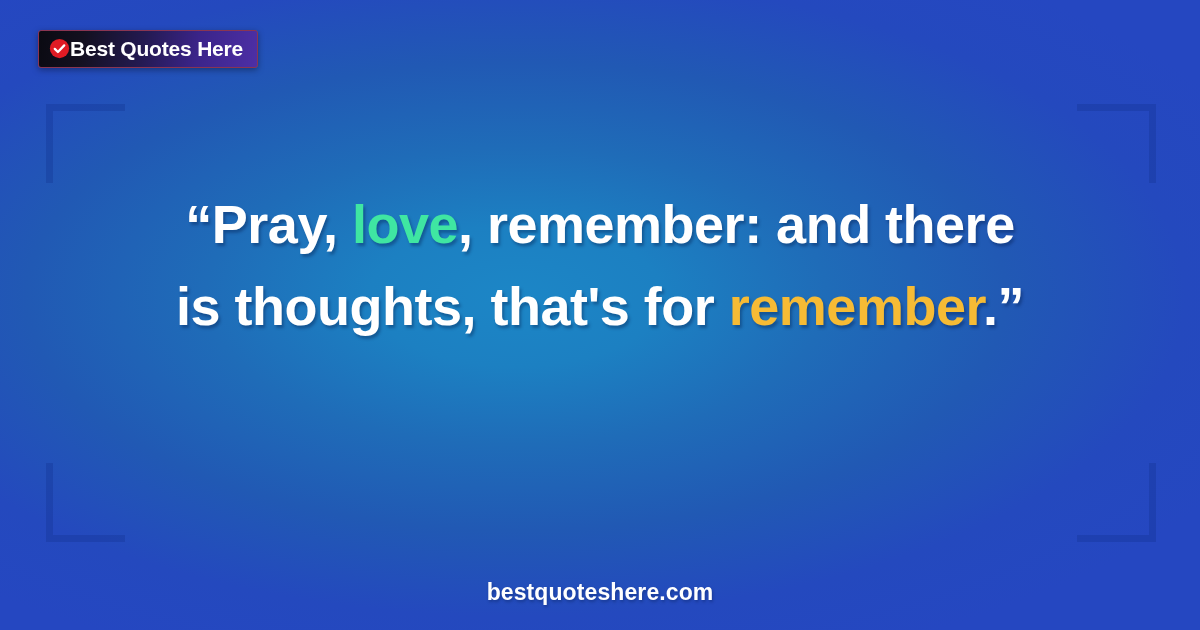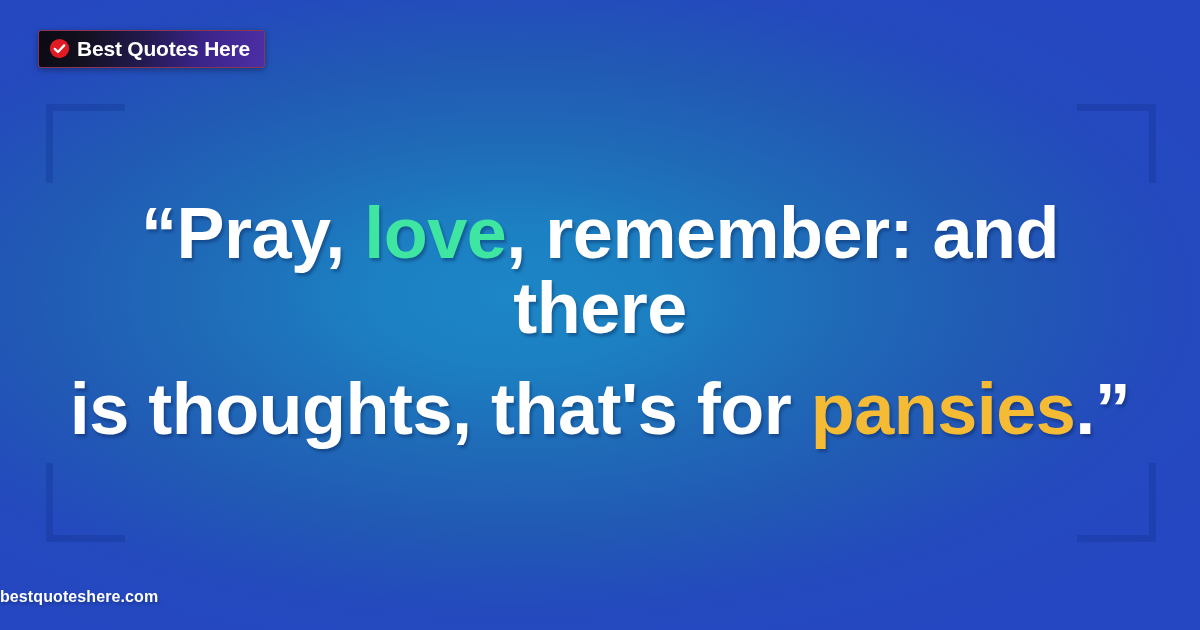--- a/index.html
+++ b/index.html
@@ -62,21 +62,20 @@
     border-bottom-width: 7px;
   }
 
   
   .badge {
     position: absolute;
     left: 38px;
     top: 30px;
     display: flex;
     align-items: center;
-    gap: 7px;
     padding: 7px 14px 8px 10px;
     border: 1px solid #8a3552;
     border-radius: 3px;
     background: linear-gradient(100deg,
       #0a0a12 0%,
       #13101f 20%,
       #241a52 48%,
       #3b2489 72%,
       #4d2fa6 100%);
     box-shadow: 0 2px 6px rgba(0,0,0,0.35);
@@ -102,21 +101,21 @@
     left: 0;
     right: 0;
     top: 196px;
     text-align: center;
     padding: 0 60px;
     box-sizing: border-box;
   }
   .quote {
     margin: 0;
     color: #ffffff;
-    font-size: 72px;
+    font-size: 54px;
     font-weight: bold;
     line-height: 1.04;
     letter-spacing: -0.5px;
     text-shadow: 2px 3px 3px rgba(0, 24, 70, 0.35);
   }
   .quote .kw-green  { color: #3fe6a2; }
   .quote .kw-gold   { color: #f6bb35; }
   .quote .line2 { display: block; margin-top: 26px; }
 
   
@@ -132,23 +131,23 @@
     letter-spacing: 0.1px;
     text-shadow: 1px 2px 3px rgba(0, 24, 70, 0.35);
   }
 
   
   .footer {
     position: absolute;
     left: 0;
     right: 0;
     bottom: 24px;
-    text-align: left;
+    text-align: center;
     color: #ffffff;
-    font-size: 16px;
+    font-size: 23px;
     font-weight: bold;
     letter-spacing: 0.1px;
     text-shadow: 1px 2px 3px rgba(0, 24, 70, 0.35);
   }
 </style>
 </head>
 <body>
 
 <div class="card">
 
@@ -161,20 +160,20 @@
     <svg class="badge-check" viewBox="0 0 24 24">
       <circle cx="12" cy="12" r="11" fill="#e01b24"></circle>
       <path d="M6.6 12.4 L10.2 16 L17.4 8.4" fill="none" stroke="#ffffff" stroke-width="2.6" stroke-linecap="round" stroke-linejoin="round"></path>
     </svg>
     <span class="badge-text">Best Quotes Here</span>
   </div>
 
   <div class="quote-wrap">
     <p class="quote">
       <span class="line1"><span>“Pray, </span><span class="kw-green">love</span><span>, remember: and there</span></span>
-      <span class="line2"><span>is thoughts, that's for </span><span class="kw-gold">pansies</span><span>.”</span></span>
+      <span class="line2"><span>is thoughts, that's for </span><span class="kw-gold">remember</span><span>.”</span></span>
     </p>
   </div>
 
 
   <div class="footer">bestquoteshere.com</div>
 
 </div>
 
 </body></html>

